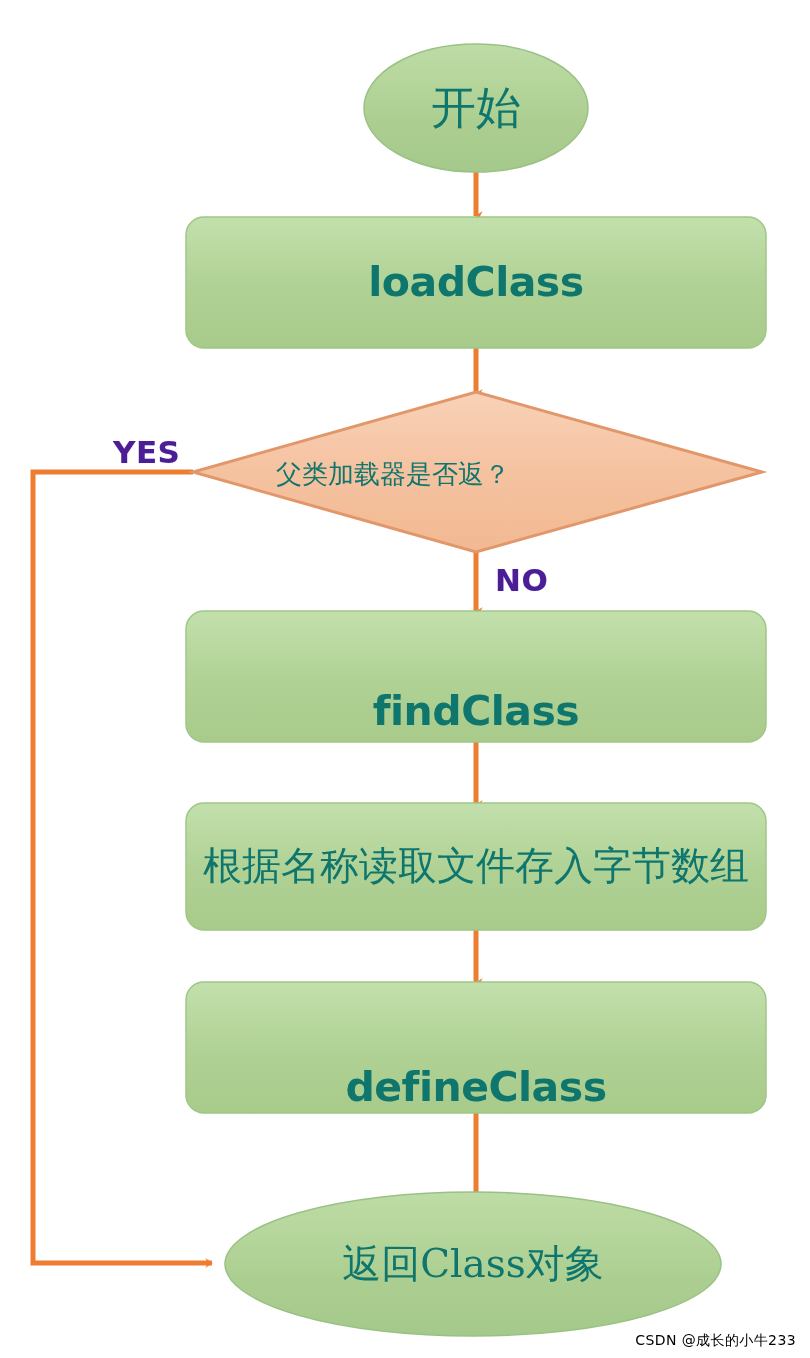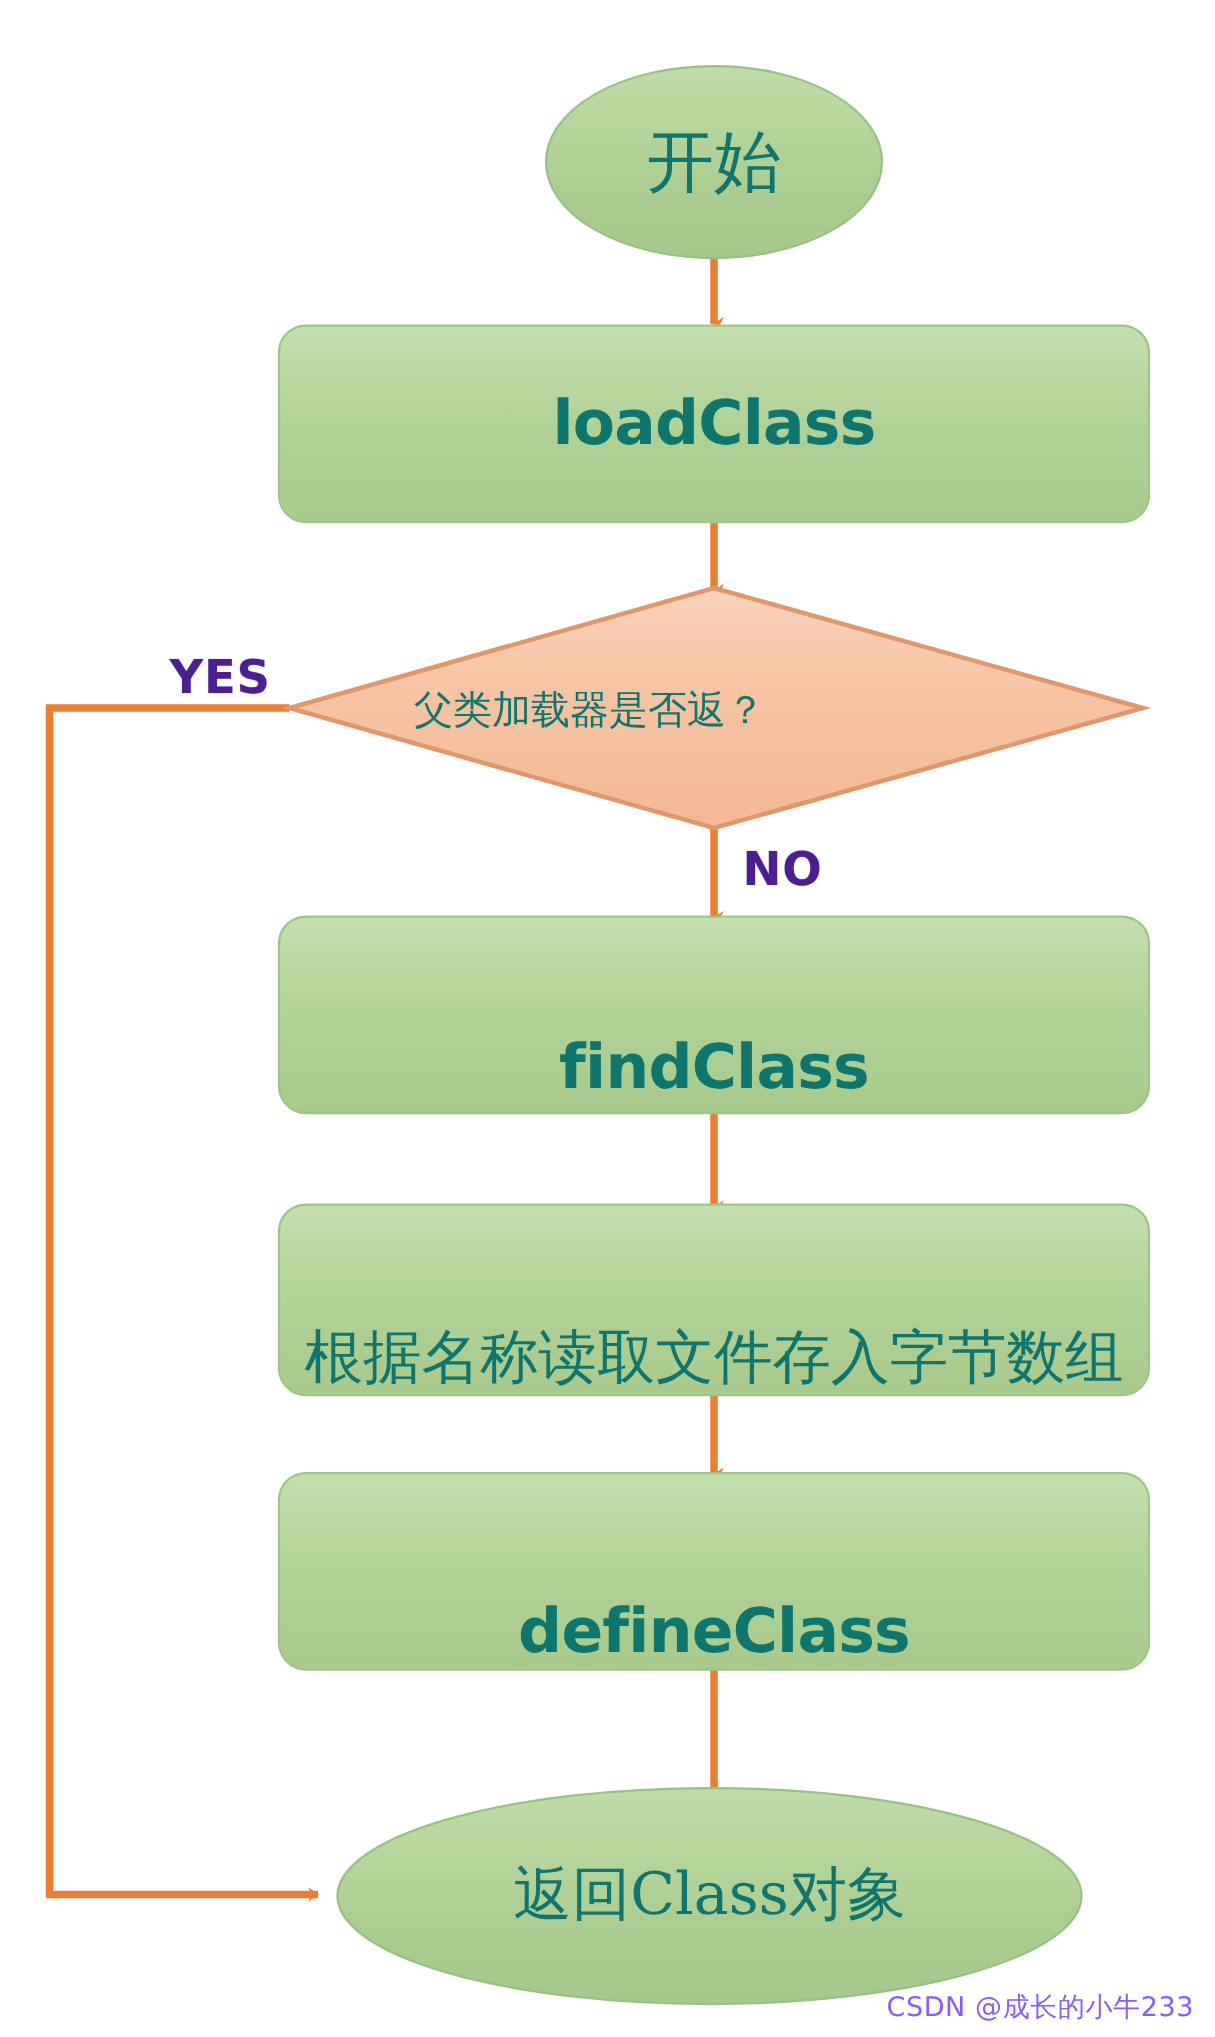--- a/index.html
+++ b/index.html
@@ -64,22 +64,22 @@
     color: #4c1d95;
     letter-spacing: 0.5px;
     text-shadow: 0 0 1px #aebfe2;
     pointer-events: none;
   }
   .watermark {
     position: absolute;
     right: 14px;
     bottom: 8px;
     font-family: "DejaVu Sans", "Liberation Sans", sans-serif;
-    font-size: 18px;
-    color: #8b5cf6;
+    font-size: 14px;
+    color: #000000;
     letter-spacing: 0.4px;
     white-space: nowrap;
   }
 </style>
 </head>
 <body>
 
 <div id="canvas">
 
   <svg id="flow-svg" viewBox="0 0 810 1358">
@@ -159,21 +159,21 @@
   </svg>
 
   <div class="node-label lbl-start" style="left:364px; top:44px; width:224px; height:128px;">开始</div>
 
   <div class="node-label lbl-latin" style="left:186px; top:217px; width:580px; height:131px;">loadClass</div>
 
   <div class="node-label lbl-cjk-small" style="left:276px; top:458px; width:400px; height:32px; display:block;">父类加载器是否返？</div>
 
   <div class="node-label lbl-latin" style="left:186px; top:611px; width:580px; height:131px;margin-top:35px;">findClass</div>
 
-  <div class="node-label lbl-cjk" style="left:186px; top:803px; width:580px; height:127px;margin-top:40px;">根据名称读取文件存入字节数组</div>
+  <div class="node-label lbl-cjk" style="left:186px; top:803px; width:580px; height:127px;">根据名称读取文件存入字节数组</div>
 
   <div class="node-label lbl-latin" style="left:186px; top:1022px; width:580px; height:131px;">defineClass</div>
 
   <div class="node-label lbl-cjk" style="left:225px; top:1192px; width:496px; height:144px;">返回Class对象</div>
 
   <div class="branch-label" style="left:113px; top:434px;">YES</div>
   <div class="branch-label" style="left:495px; top:562px;">NO</div>
 
   <div class="watermark">CSDN @成长的小牛233</div>
 

